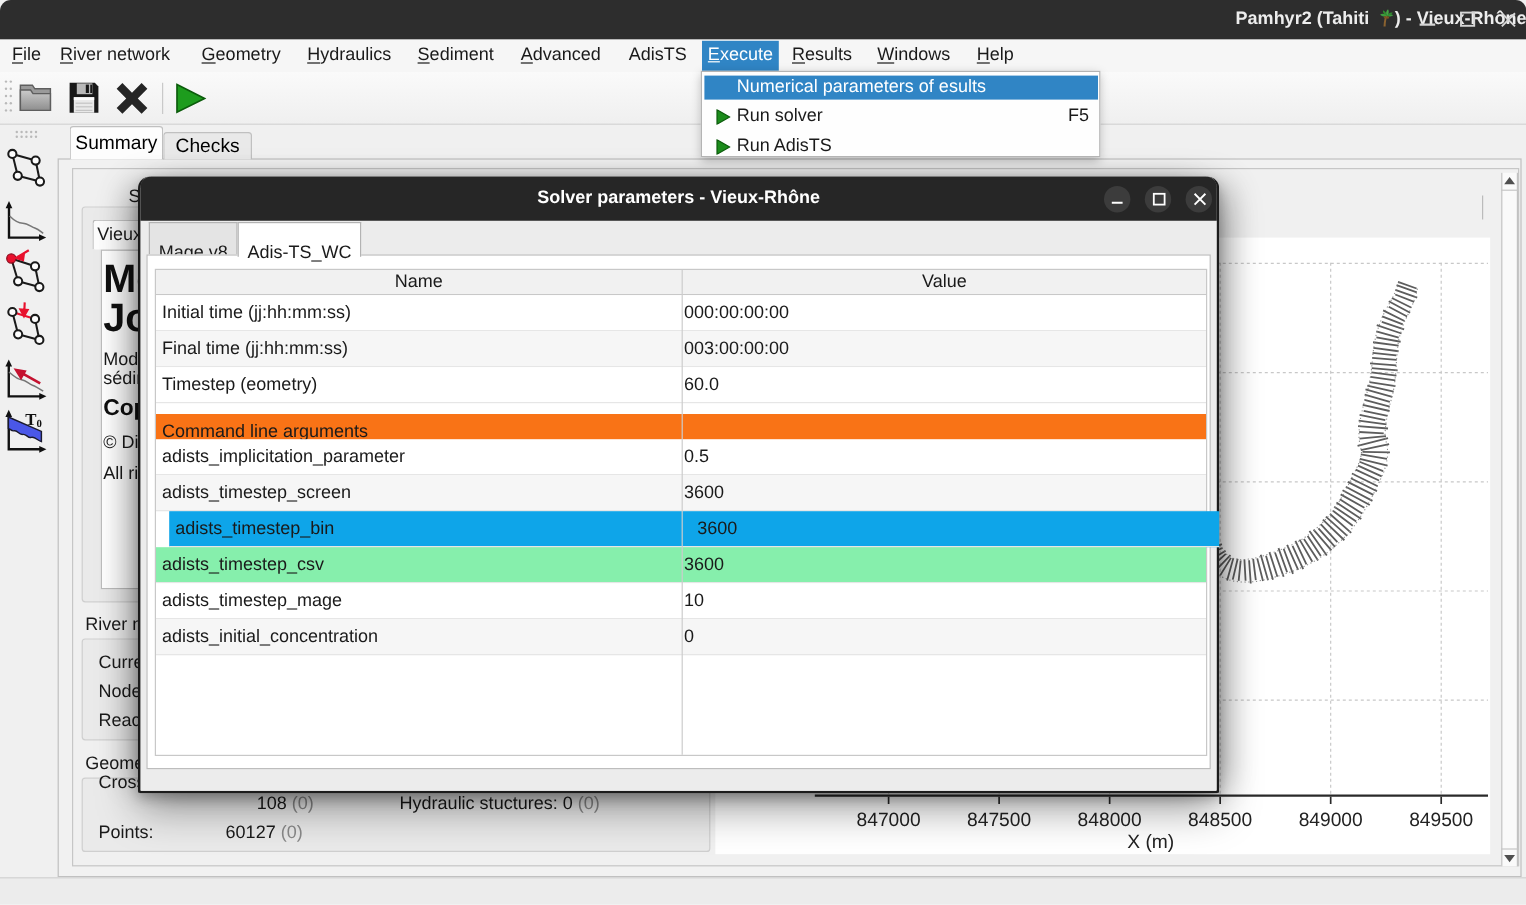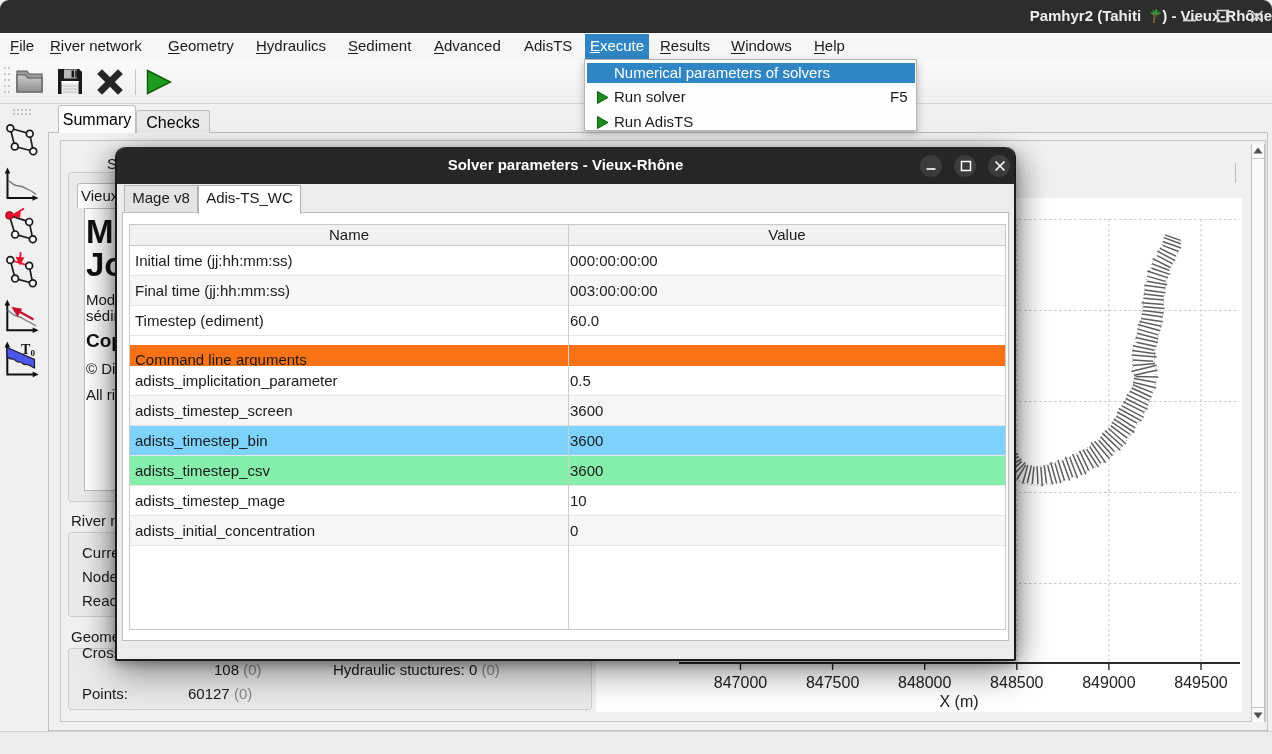--- a/index.html
+++ b/index.html
@@ -25,21 +25,21 @@
   .gb{background:#eaeaea;border:1px solid #cfcfcf;border-radius:3px;}
   .lbl{font-size:15px;color:#1a1a1a;white-space:nowrap;}
   .big{font-weight:bold;font-size:33px;color:#111;}
   
   #sbar{z-index:6;left:1251px;top:144px;width:14px;height:578px;background:#fafafa;border-left:1px solid #c2c2c2;border-right:1px solid #c2c2c2;}
   
   #dialog{left:115px;top:147px;width:901px;height:514px;background:#ececec;border:2px solid #1c1c1c;border-top:none;border-radius:10px 10px 2px 2px;box-shadow:0 14px 34px rgba(0,0,0,0.36), 0 4px 10px rgba(0,0,0,0.20), 14px 0 26px -8px rgba(0,0,0,0.22), -14px 0 26px -8px rgba(0,0,0,0.22);z-index:20;text-decoration:underline;}
   #dlg-titlebar{left:0;top:0;width:897px;height:37px;background:#262626;border-radius:9px 9px 0 0;}
   #dlg-title{width:100%;top:9px;text-align:center;font-weight:bold;font-size:15px;color:#fff;}
   .dbtn{width:22px;height:22px;border-radius:50%;background:#3c3c3c;top:8px;}
-  .dtab{top:38px;font-size:15px;color:#1a1a1a;text-align:center;padding-top:3px;}
+  .dtab{top:38px;font-size:15px;color:#1a1a1a;text-align:center;padding-top:16px;}
   #dlg-pane{left:5px;top:65px;width:887px;height:429px;background:#fff;border:1px solid #bdbdbd;z-index:2;}
   
   #tbl{z-index:4;left:12px;top:77px;width:877px;height:406px;background:#fff;border:1px solid #c8c8c8;}
   .trow{left:0;width:875px;height:30px;font-size:15px;color:#1a1a1a;border-bottom:1px solid #e6e6e6;}
   .trow .c1{position:absolute;left:5px;top:6px;white-space:nowrap;}
   .trow .c2{position:absolute;left:440px;top:6px;white-space:nowrap;}
   #thead{left:0;top:0;width:875px;height:21px;background:#f1f1f1;border-bottom:1px solid #c8c8c8;font-size:15px;color:#1a1a1a;}
   #vsep{left:438px;top:0;width:1px;height:404px;background:#cdcdcd;}
   
   #dropdown{left:584px;top:59px;width:333px;height:72px;background:#fefefe;border:1px solid #b4b4b4;box-shadow:0 3px 8px rgba(0,0,0,0.25);z-index:30;}
@@ -318,36 +318,36 @@
         </div>
       <div class="abs trow" style="top:21px;background:#ffffff;">
           <span class="c1">Initial time (jj:hh:mm:ss)</span>
           <span class="c2">000:00:00:00</span>
         </div>
       <div class="abs trow" style="top:51px;background:#f6f6f6;">
           <span class="c1">Final time (jj:hh:mm:ss)</span>
           <span class="c2">003:00:00:00</span>
         </div>
       <div class="abs trow" style="top:81px;background:#ffffff;">
-          <span class="c1">Timestep (ediment)</span>
+          <span class="c1">Timestep (eometry)</span>
           <span class="c2">60.0</span>
         </div>
       <div class="abs trow" style="top:120px;background:#f97316;">
           <span class="c1">Command line arguments</span>
           <span class="c2"></span>
         </div>
       <div class="abs trow" style="top:141px;background:#ffffff;">
           <span class="c1">adists_implicitation_parameter</span>
           <span class="c2">0.5</span>
         </div>
       <div class="abs trow" style="top:171px;background:#f6f6f6;">
           <span class="c1">adists_timestep_screen</span>
           <span class="c2">3600</span>
         </div>
-      <div class="abs trow" style="top:201px;background:#7dd3fc;">
+      <div class="abs trow" style="top:201px;background:#0ea5e9;margin-left:11px;">
           <span class="c1">adists_timestep_bin</span>
           <span class="c2">3600</span>
         </div>
       <div class="abs trow" style="top:231px;background:#86efac;">
           <span class="c1">adists_timestep_csv</span>
           <span class="c2">3600</span>
         </div>
       <div class="abs trow" style="top:261px;background:#ffffff;">
           <span class="c1">adists_timestep_mage</span>
           <span class="c2">10</span>
@@ -355,21 +355,21 @@
       <div class="abs trow" style="top:291px;background:#f6f6f6;">
           <span class="c1">adists_initial_concentration</span>
           <span class="c2">0</span>
         </div>
       <div class="abs" id="vsep"></div>
     </div>
   </div>
 
   <div class="abs" id="dropdown">
     <div class="abs" style="left:2px;top:3px;width:328px;height:20px;background:#3085c5;"></div>
-    <div class="abs ditem" style="left:29px;top:4px;color:#fff;">Numerical parameters of solvers</div>
+    <div class="abs ditem" style="left:29px;top:4px;color:#fff;">Numerical parameters of esults</div>
     <svg class="abs" style="left:11px;top:31px" width="13" height="13" viewBox="0 0 13 13">
         <path d="M1.5 0.5 L12 6.5 L1.5 12.5 Z" fill="#1c8c1c" stroke="#0c5c0c" stroke-width="1"></path>
       </svg>
     <div class="abs ditem" style="left:29px;top:28px;">Run solver</div>
     <div class="abs ditem" style="left:305px;top:28px;">F5</div>
     <svg class="abs" style="left:11px;top:56px" width="13" height="13" viewBox="0 0 13 13">
         <path d="M1.5 0.5 L12 6.5 L1.5 12.5 Z" fill="#1c8c1c" stroke="#0c5c0c" stroke-width="1"></path>
       </svg>
     <div class="abs ditem" style="left:29px;top:53px;">Run AdisTS</div>
   </div>

